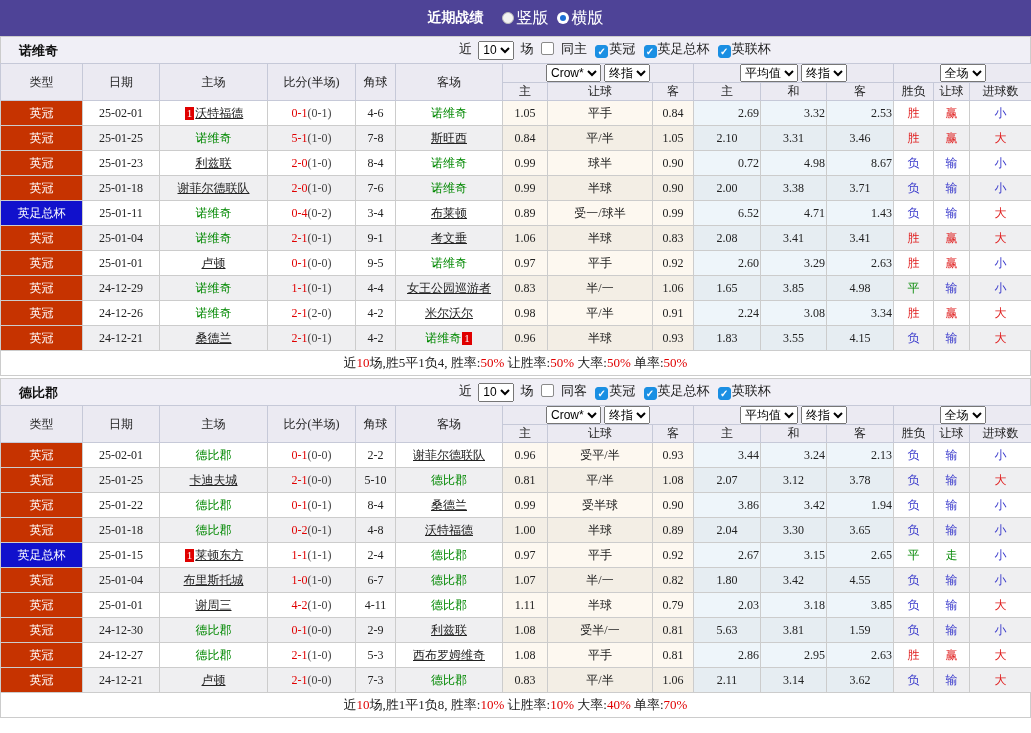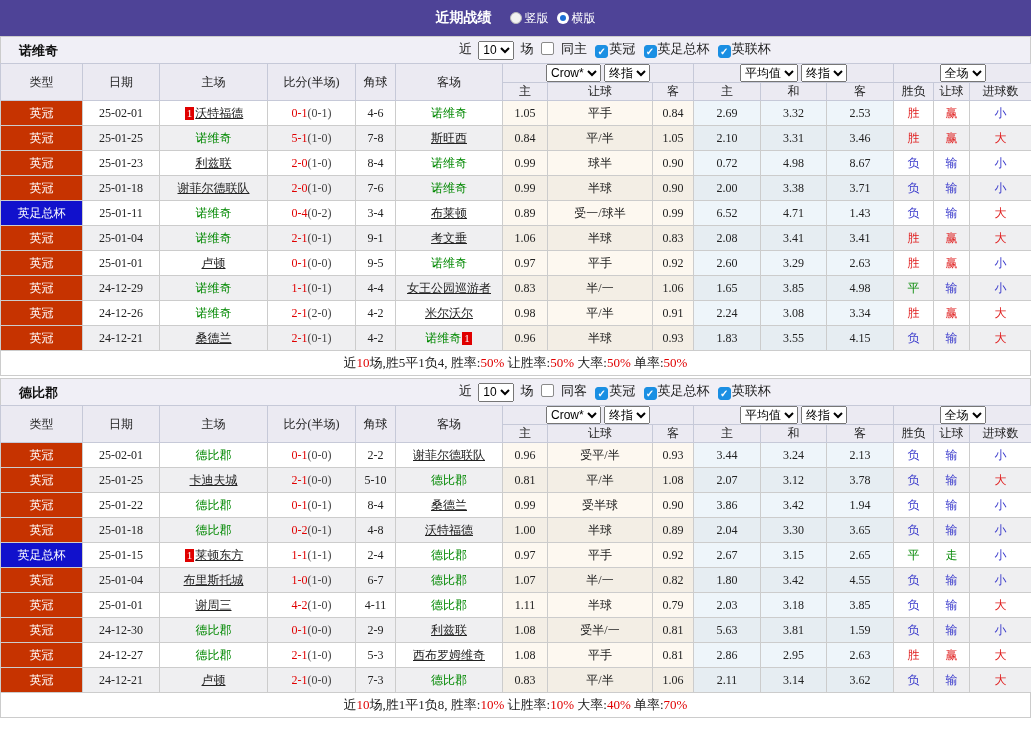--- a/index.html
+++ b/index.html
@@ -7,21 +7,21 @@
   .page { width:1031px; }
 
   
   .title-bar { height:36px; background:#4E4397; display:flex; align-items:center; justify-content:center;
                font-family:"Liberation Sans",sans-serif; }
   .title-bar .title { color:#fff; font-weight:bold; font-size:14px; margin-right:10px; }
   .radio { display:inline-block; width:12px; height:12px; border-radius:50%; vertical-align:-2px; margin:0 3px 0 8px; }
   .radio.unsel { background:#f2f2f2; border:1px solid #bbb; }
   .radio.sel   { background:#fff; position:relative; }
   .radio.sel .dot { position:absolute; left:3px; top:3px; width:6px; height:6px; border-radius:50%; background:#1c6fd6; }
-  .radio-label { color:#fff; font-size:12px; }
+  .radio-label { color:#fff; font-size:16px; }
 
   
   .team-block { width:1031px; }
   .team-block + .team-block { margin-top:2px; }
   .team-bar { position:relative; height:27px; background:#F0EFF6; border:1px solid #CCC; border-bottom:none; }
   .team-name { position:absolute; left:18px; top:5px; font-weight:bold; font-size:13px; color:#111; }
   .controls { position:absolute; left:458px; top:3px; font-size:13px; white-space:nowrap; }
   .controls select { font-family:"Liberation Sans",sans-serif; font-size:12px; height:19px; vertical-align:middle; margin:0 3px; }
   .cb { display:inline-block; width:13px; height:13px; vertical-align:-2px; }
   .cb.unchecked { background:#fff; border:1px solid #8a8a8a; border-radius:2px; margin:0 4px; }
@@ -33,21 +33,21 @@
   
   table { border-collapse:collapse; table-layout:fixed; width:1031px; font-size:12px; }
   th, td { border:1px solid #CCC; text-align:center; padding:0 1px; white-space:nowrap; overflow:hidden; }
   thead th { background:#EBEAF2; font-weight:normal; height:18px; border-color:#C6C9D8; color:#222; }
   thead select { font-family:"Liberation Sans",sans-serif; font-size:12px; height:18px; }
   tbody td { height:25px; }
   tr.odd  td { background:#FFFFFF; }
   tr.even td { background:#EFEFF1; }
   tr.odd  td.asia { background:#FDF8F0; }
   tr.even td.asia { background:#F3EEE5; }
-  tr.odd  td.euro { background:#EEF5FA; }
+  tr.odd  td.euro { background:#EEF5FA;text-align:right; }
   tr.even td.euro { background:#E6EDF2; }
   td.comp { color:#fff; }
   td.comp-lg { background:#C63300 !important; }
   td.comp-fa { background:#1111CC !important; }
   .focus { color:#008800; }
   .opp { color:#222;text-decoration:underline; }
   .score-ft { color:#E00000; }
   .score-ht { color:#444; }
   .rank-badge { display:inline-block; background:#E00000; color:#fff; font-size:11px; line-height:13px; padding:0 2px; margin:0 1px; }
   td.res.r { color:#E02222; }

